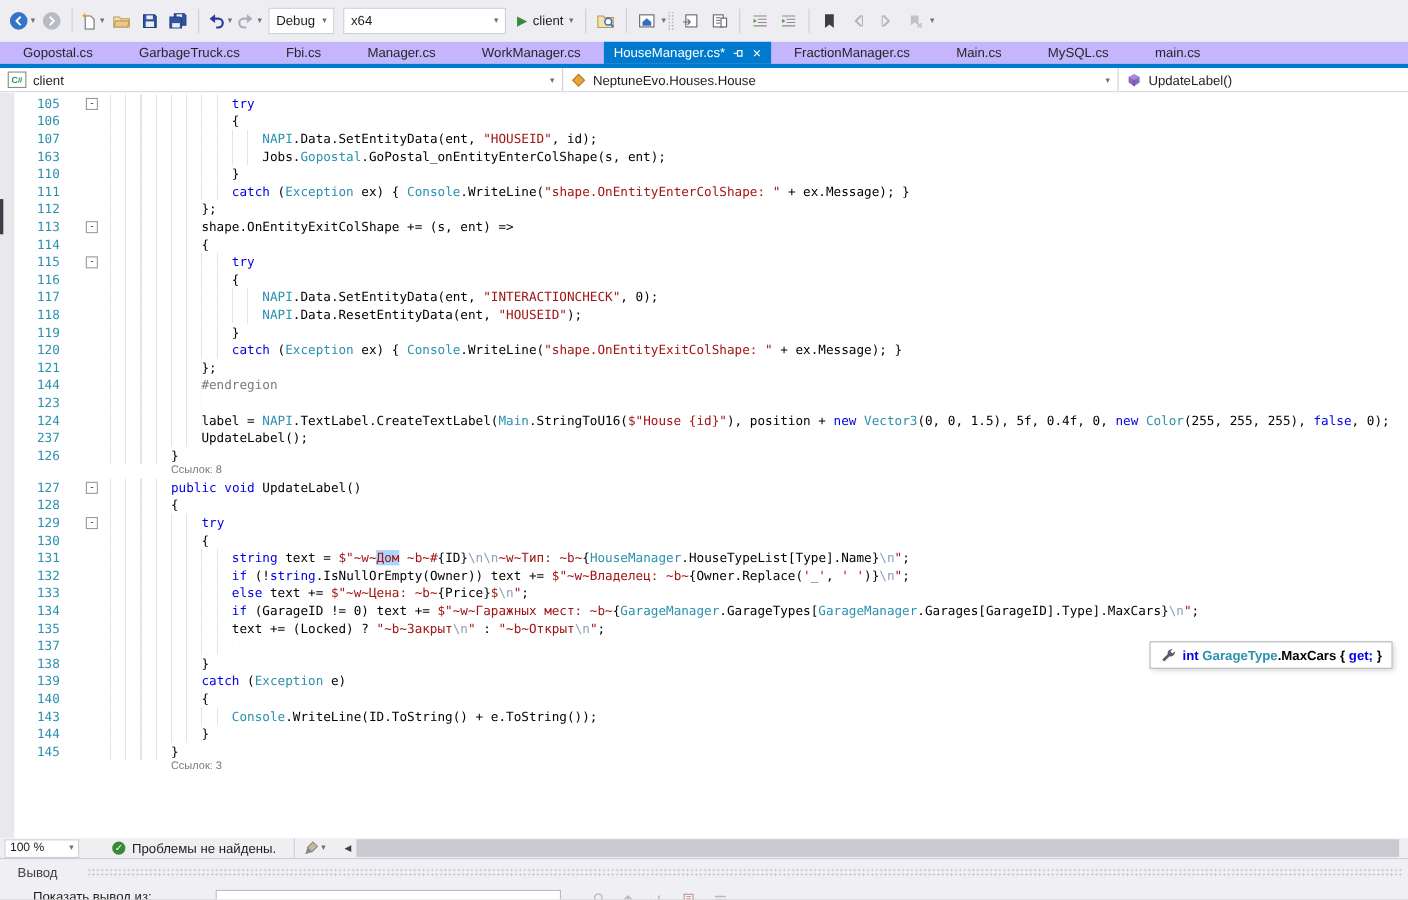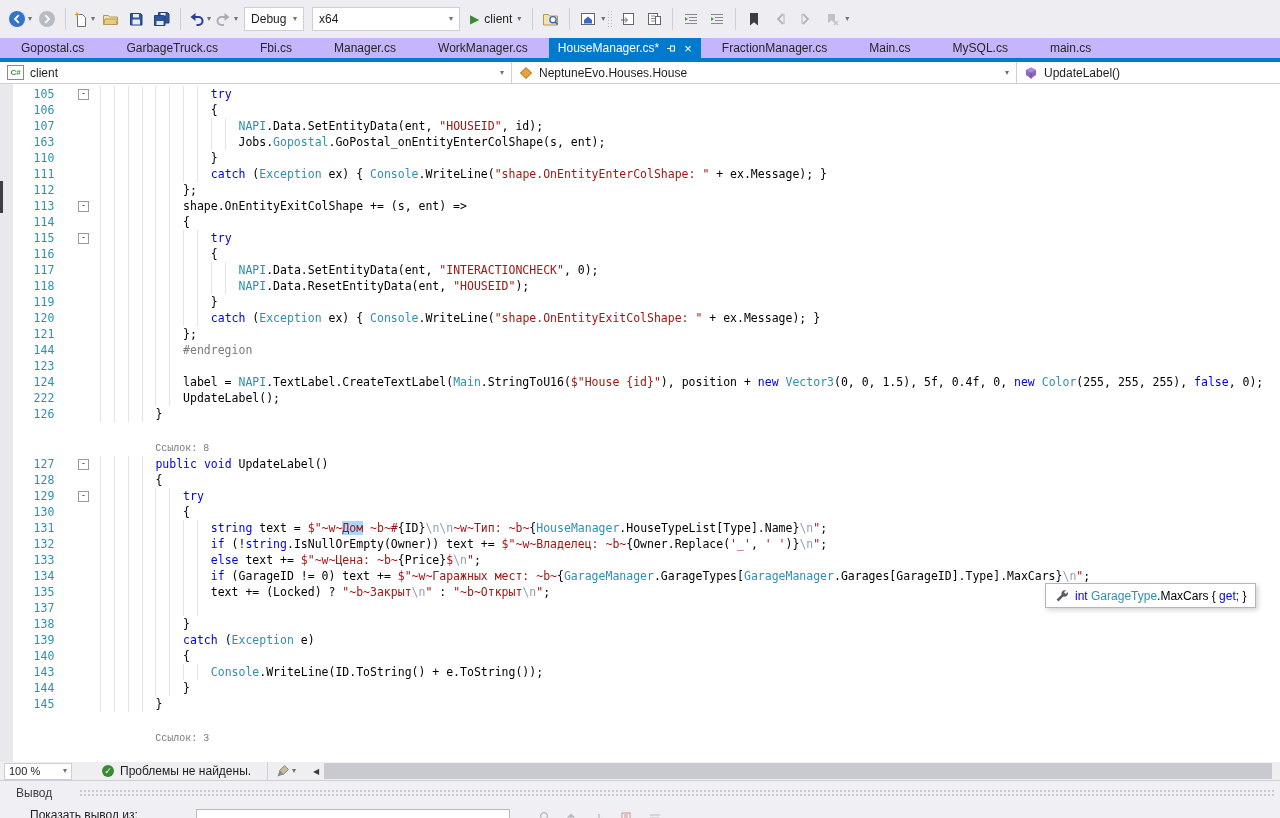--- a/index.html
+++ b/index.html
@@ -38,24 +38,24 @@
   .foldcol{width:25px;flex:none;position:relative;}
   .foldbox{position:absolute;left:3px;top:3px;width:9px;height:9px;border:1px solid #9A9A9A;background:#fff;
            font-size:9px;line-height:7px;text-align:center;color:#1E1E1E;font-family:"Liberation Sans",sans-serif;}
   .codetext{position:relative;flex:1;white-space:pre;}
   .guides{position:absolute;left:0;top:0;height:16px;
           background-image:repeating-linear-gradient(to right,#E3E3EA 0 1px,transparent 1px 13.84px);}
   .tok{position:relative;}
   .p{color:#000000}.k{color:#0000E6}.t{color:#2B91AF}.s{color:#A31515}
   .e{color:#8E9EBC}.g{color:#7A7A7A}
   .sel{color:#A31515;background:#ADD6FF;}
-  .lens{height:13px;line-height:12px;font-size:10px;color:#7A7A7A;font-family:Liberation Mono, monospace;white-space:pre;margin-top:21px;}
+  .lens{height:13px;line-height:12px;font-size:10px;color:#7A7A7A;font-family:Liberation Sans, sans-serif;white-space:pre;}
   .tooltip{position:absolute;left:1045px;top:499px;height:23px;background:#fff;border:1px solid #B5B5B8;
            box-shadow:2px 2px 5px rgba(0,0,0,0.18);display:flex;align-items:center;padding:0 9px;gap:6px;
-           font-family:"Liberation Sans",sans-serif;font-size:12px;z-index:3;white-space:pre;}
+           font-family:"Liberation Sans",sans-serif;font-size:12px;z-index:3;white-space:pre;font-weight:bold;}
   
   .editorbar{height:18px;background:#EFEFF2;display:flex;align-items:center;font-size:12px;color:#1E1E1E;}
   .zoombox{width:58px;height:15px;background:#fff;border:1px solid #CCCEDB;display:flex;align-items:center;
            justify-content:space-between;padding:0 4px;margin-left:4px;font-size:11px;}
   .okcircle{width:12px;height:12px;border-radius:50%;background:#388A34;color:#fff;font-size:9px;line-height:12px;
             text-align:center;margin:0 6px 0 30px;flex:none;}
   .hscroll{flex:1;height:18px;position:relative;background:#EFEFF2;}
   .hthumb{position:absolute;left:2px;right:8px;top:1px;height:16px;background:#C9CACF;}
   .larrow{font-size:8px;color:#3E3E42;margin:0 3px 0 14px;}
   
@@ -293,21 +293,21 @@
         <div class="codeline"><span class="ln">115</span><span class="foldcol"><span class="foldbox">-</span></span><span class="codetext"><span class="guides" style="width: 110.72px;"></span><span class="tok p">                </span><span class="tok k">try</span></span></div>
         <div class="codeline"><span class="ln">116</span><span class="foldcol"></span><span class="codetext"><span class="guides" style="width: 110.72px;"></span><span class="tok p">                {</span></span></div>
         <div class="codeline"><span class="ln">117</span><span class="foldcol"></span><span class="codetext"><span class="guides" style="width: 138.4px;"></span><span class="tok p">                    </span><span class="tok t">NAPI</span><span class="tok p">.Data.SetEntityData(ent, </span><span class="tok s">"INTERACTIONCHECK"</span><span class="tok p">, 0);</span></span></div>
         <div class="codeline"><span class="ln">118</span><span class="foldcol"></span><span class="codetext"><span class="guides" style="width: 138.4px;"></span><span class="tok p">                    </span><span class="tok t">NAPI</span><span class="tok p">.Data.ResetEntityData(ent, </span><span class="tok s">"HOUSEID"</span><span class="tok p">);</span></span></div>
         <div class="codeline"><span class="ln">119</span><span class="foldcol"></span><span class="codetext"><span class="guides" style="width: 110.72px;"></span><span class="tok p">                }</span></span></div>
         <div class="codeline"><span class="ln">120</span><span class="foldcol"></span><span class="codetext"><span class="guides" style="width: 110.72px;"></span><span class="tok p">                </span><span class="tok k">catch</span><span class="tok p"> (</span><span class="tok t">Exception</span><span class="tok p"> ex) { </span><span class="tok t">Console</span><span class="tok p">.WriteLine(</span><span class="tok s">"shape.OnEntityExitColShape: "</span><span class="tok p"> + ex.Message); }</span></span></div>
         <div class="codeline"><span class="ln">121</span><span class="foldcol"></span><span class="codetext"><span class="guides" style="width: 83.04px;"></span><span class="tok p">            };</span></span></div>
         <div class="codeline"><span class="ln">144</span><span class="foldcol"></span><span class="codetext"><span class="guides" style="width: 83.04px;"></span><span class="tok g">            #endregion</span></span></div>
         <div class="codeline"><span class="ln">123</span><span class="foldcol"></span><span class="codetext"><span class="guides" style="width: 83.04px;"></span></span></div>
         <div class="codeline"><span class="ln">124</span><span class="foldcol"></span><span class="codetext"><span class="guides" style="width: 83.04px;"></span><span class="tok p">            label = </span><span class="tok t">NAPI</span><span class="tok p">.TextLabel.CreateTextLabel(</span><span class="tok t">Main</span><span class="tok p">.StringToU16(</span><span class="tok s">$"House {id}"</span><span class="tok p">), position + </span><span class="tok k">new</span><span class="tok p"> </span><span class="tok t">Vector3</span><span class="tok p">(0, 0, 1.5), 5f, 0.4f, 0, </span><span class="tok k">new</span><span class="tok p"> </span><span class="tok t">Color</span><span class="tok p">(255, 255, 255), </span><span class="tok k">false</span><span class="tok p">, 0);</span></span></div>
-        <div class="codeline"><span class="ln">222</span><span class="foldcol"></span><span class="codetext"><span class="guides" style="width: 83.04px;"></span><span class="tok p">            UpdateLabel();</span></span></div>
+        <div class="codeline"><span class="ln">237</span><span class="foldcol"></span><span class="codetext"><span class="guides" style="width: 83.04px;"></span><span class="tok p">            UpdateLabel();</span></span></div>
         <div class="codeline"><span class="ln">126</span><span class="foldcol"></span><span class="codetext"><span class="guides" style="width: 55.36px;"></span><span class="tok p">        }</span></span></div>
         <div class="lens" style="margin-left: 155.36px;">Ссылок: 8</div>
         <div class="codeline"><span class="ln">127</span><span class="foldcol"><span class="foldbox">-</span></span><span class="codetext"><span class="guides" style="width: 55.36px;"></span><span class="tok p">        </span><span class="tok k">public</span><span class="tok p"> </span><span class="tok k">void</span><span class="tok p"> UpdateLabel()</span></span></div>
         <div class="codeline"><span class="ln">128</span><span class="foldcol"></span><span class="codetext"><span class="guides" style="width: 55.36px;"></span><span class="tok p">        {</span></span></div>
         <div class="codeline"><span class="ln">129</span><span class="foldcol"><span class="foldbox">-</span></span><span class="codetext"><span class="guides" style="width: 83.04px;"></span><span class="tok p">            </span><span class="tok k">try</span></span></div>
         <div class="codeline"><span class="ln">130</span><span class="foldcol"></span><span class="codetext"><span class="guides" style="width: 83.04px;"></span><span class="tok p">            {</span></span></div>
         <div class="codeline"><span class="ln">131</span><span class="foldcol"></span><span class="codetext"><span class="guides" style="width: 110.72px;"></span><span class="tok p">                </span><span class="tok k">string</span><span class="tok p"> text = </span><span class="tok s">$"~w~</span><span class="tok sel">Дом</span><span class="tok s"> ~b~#</span><span class="tok p">{ID}</span><span class="tok e">\n\n</span><span class="tok s">~w~Тип: ~b~</span><span class="tok p">{</span><span class="tok t">HouseManager</span><span class="tok p">.HouseTypeList[Type].Name}</span><span class="tok e">\n</span><span class="tok s">"</span><span class="tok p">;</span></span></div>
         <div class="codeline"><span class="ln">132</span><span class="foldcol"></span><span class="codetext"><span class="guides" style="width: 110.72px;"></span><span class="tok p">                </span><span class="tok k">if</span><span class="tok p"> (!</span><span class="tok k">string</span><span class="tok p">.IsNullOrEmpty(Owner)) text += </span><span class="tok s">$"~w~Владелец: ~b~</span><span class="tok p">{Owner.Replace(</span><span class="tok s">'_'</span><span class="tok p">, </span><span class="tok s">' '</span><span class="tok p">)}</span><span class="tok e">\n</span><span class="tok s">"</span><span class="tok p">;</span></span></div>
         <div class="codeline"><span class="ln">133</span><span class="foldcol"></span><span class="codetext"><span class="guides" style="width: 110.72px;"></span><span class="tok p">                </span><span class="tok k">else</span><span class="tok p"> text += </span><span class="tok s">$"~w~Цена: ~b~</span><span class="tok p">{Price}</span><span class="tok s">$</span><span class="tok e">\n</span><span class="tok s">"</span><span class="tok p">;</span></span></div>
         <div class="codeline"><span class="ln">134</span><span class="foldcol"></span><span class="codetext"><span class="guides" style="width: 110.72px;"></span><span class="tok p">                </span><span class="tok k">if</span><span class="tok p"> (GarageID != 0) text += </span><span class="tok s">$"~w~Гаражных мест: ~b~</span><span class="tok p">{</span><span class="tok t">GarageManager</span><span class="tok p">.GarageTypes[</span><span class="tok t">GarageManager</span><span class="tok p">.Garages[GarageID].Type].MaxCars}</span><span class="tok e">\n</span><span class="tok s">"</span><span class="tok p">;</span></span></div>

